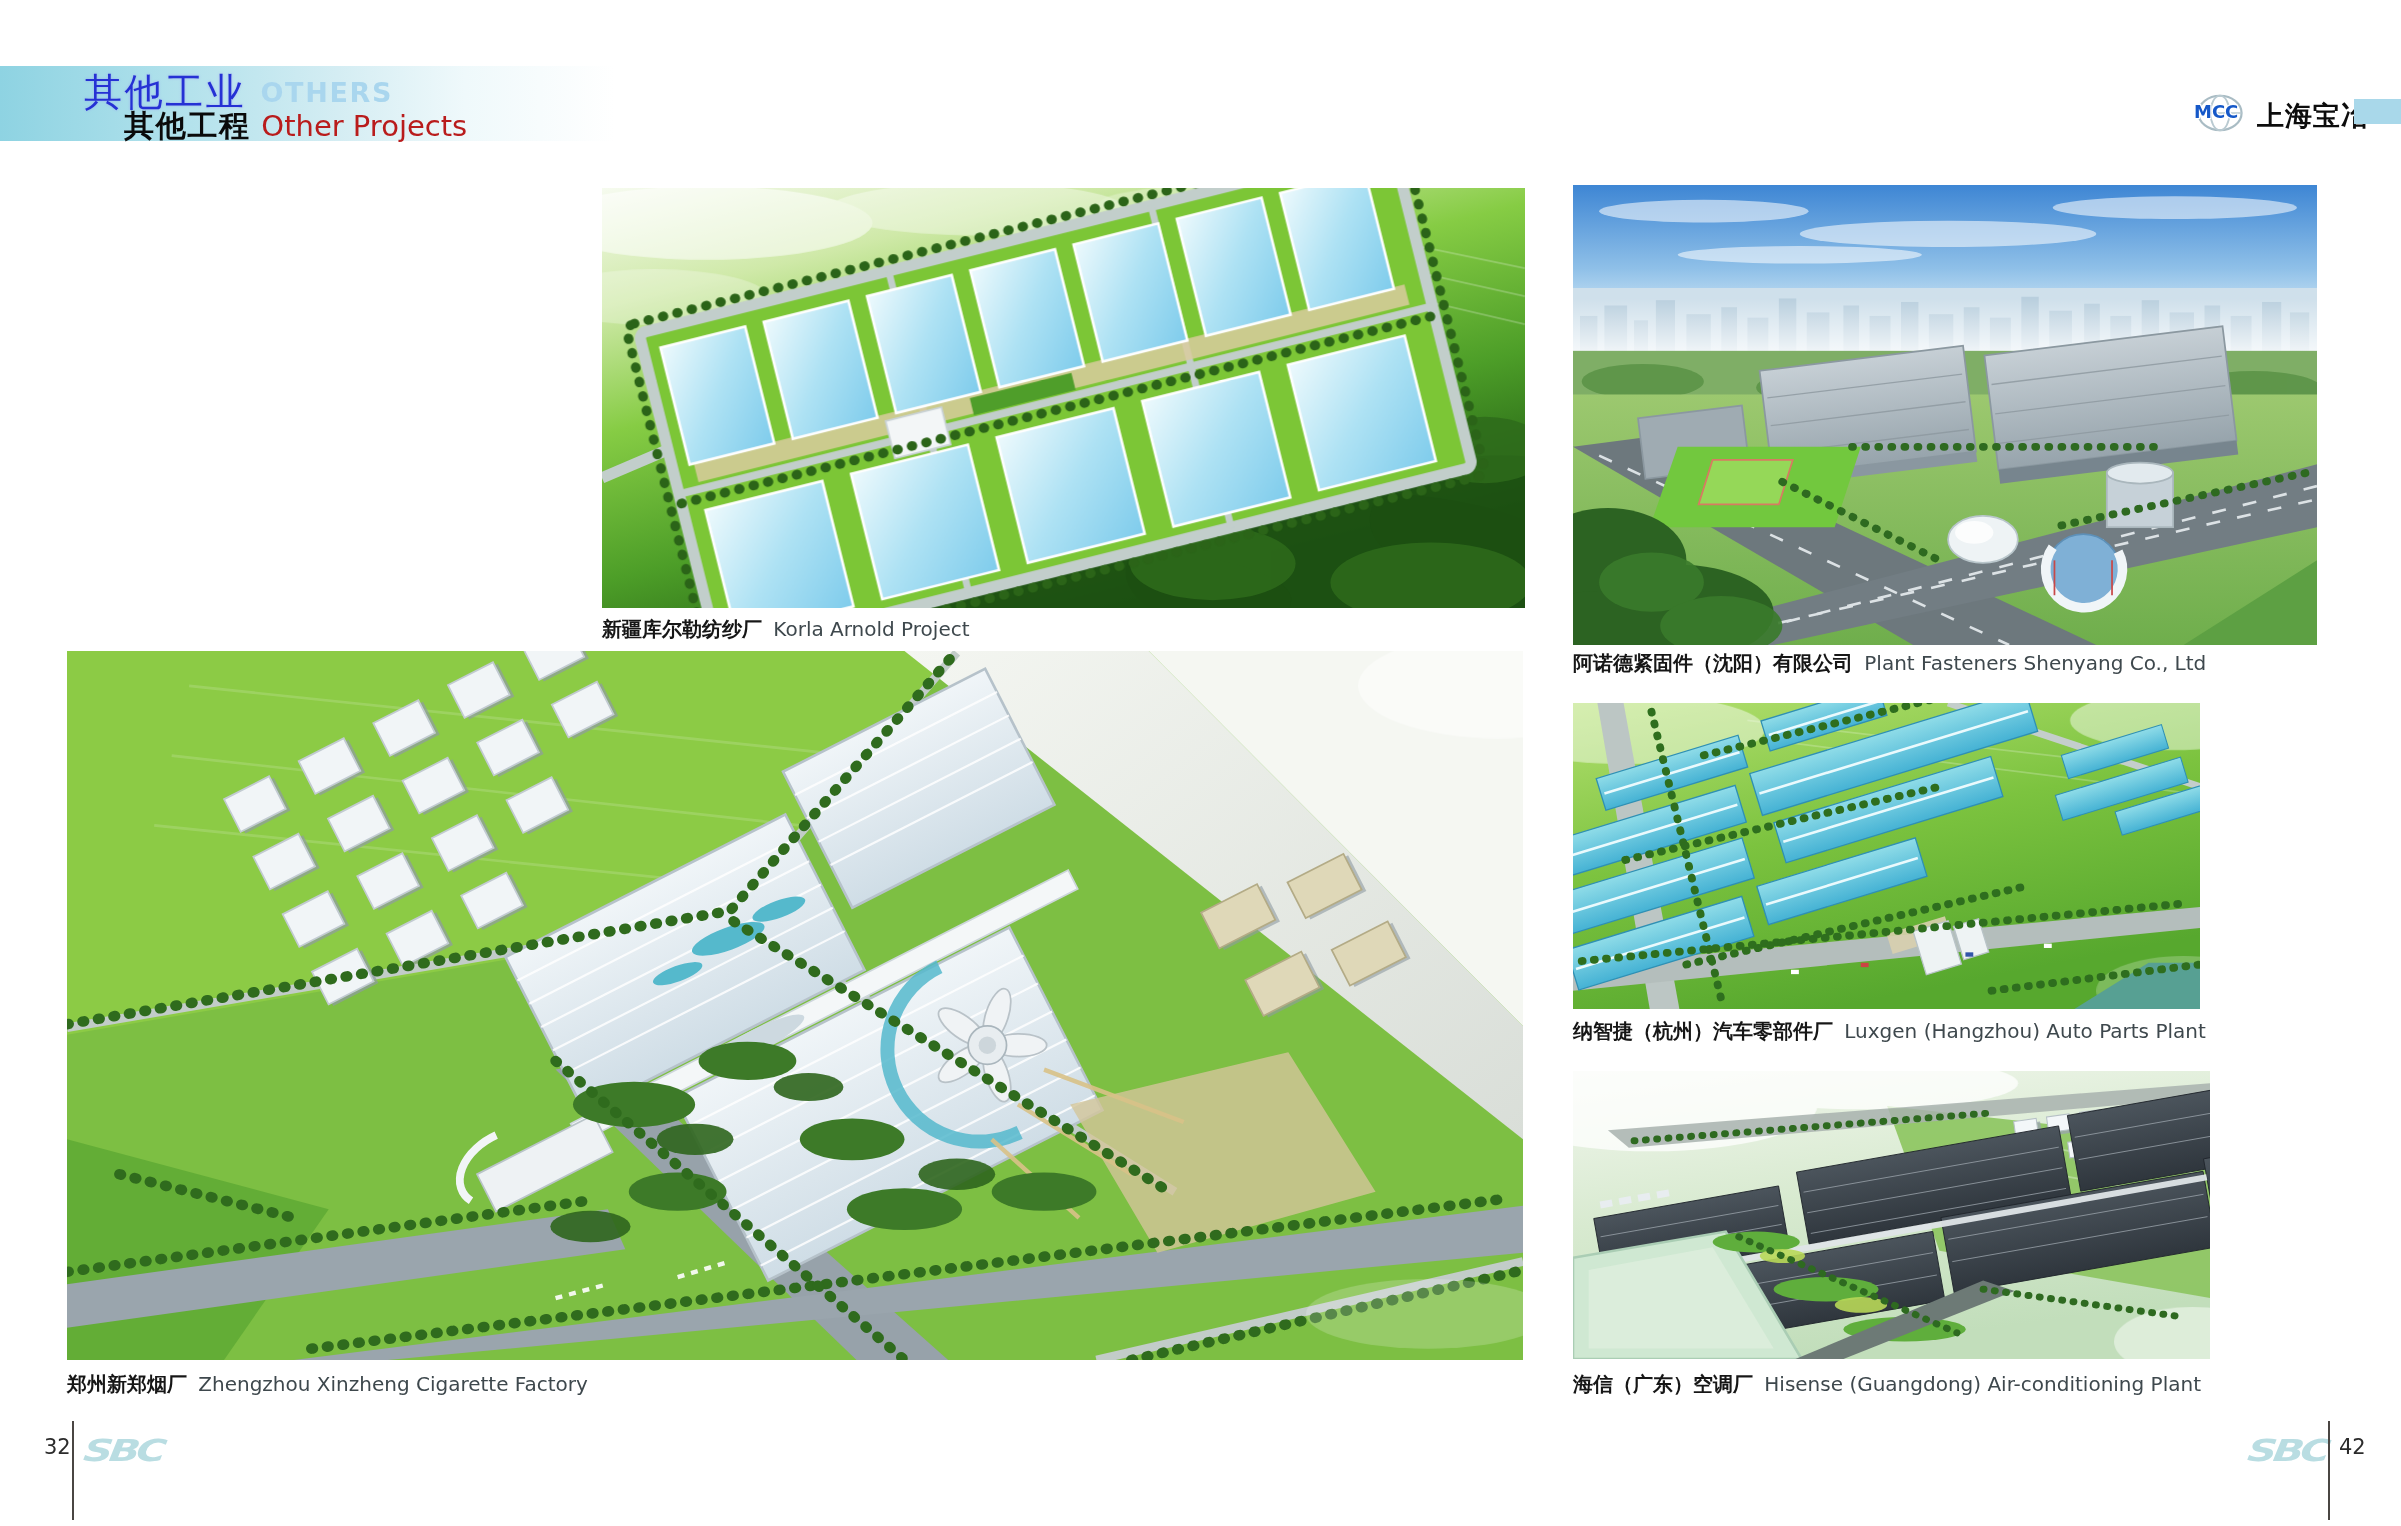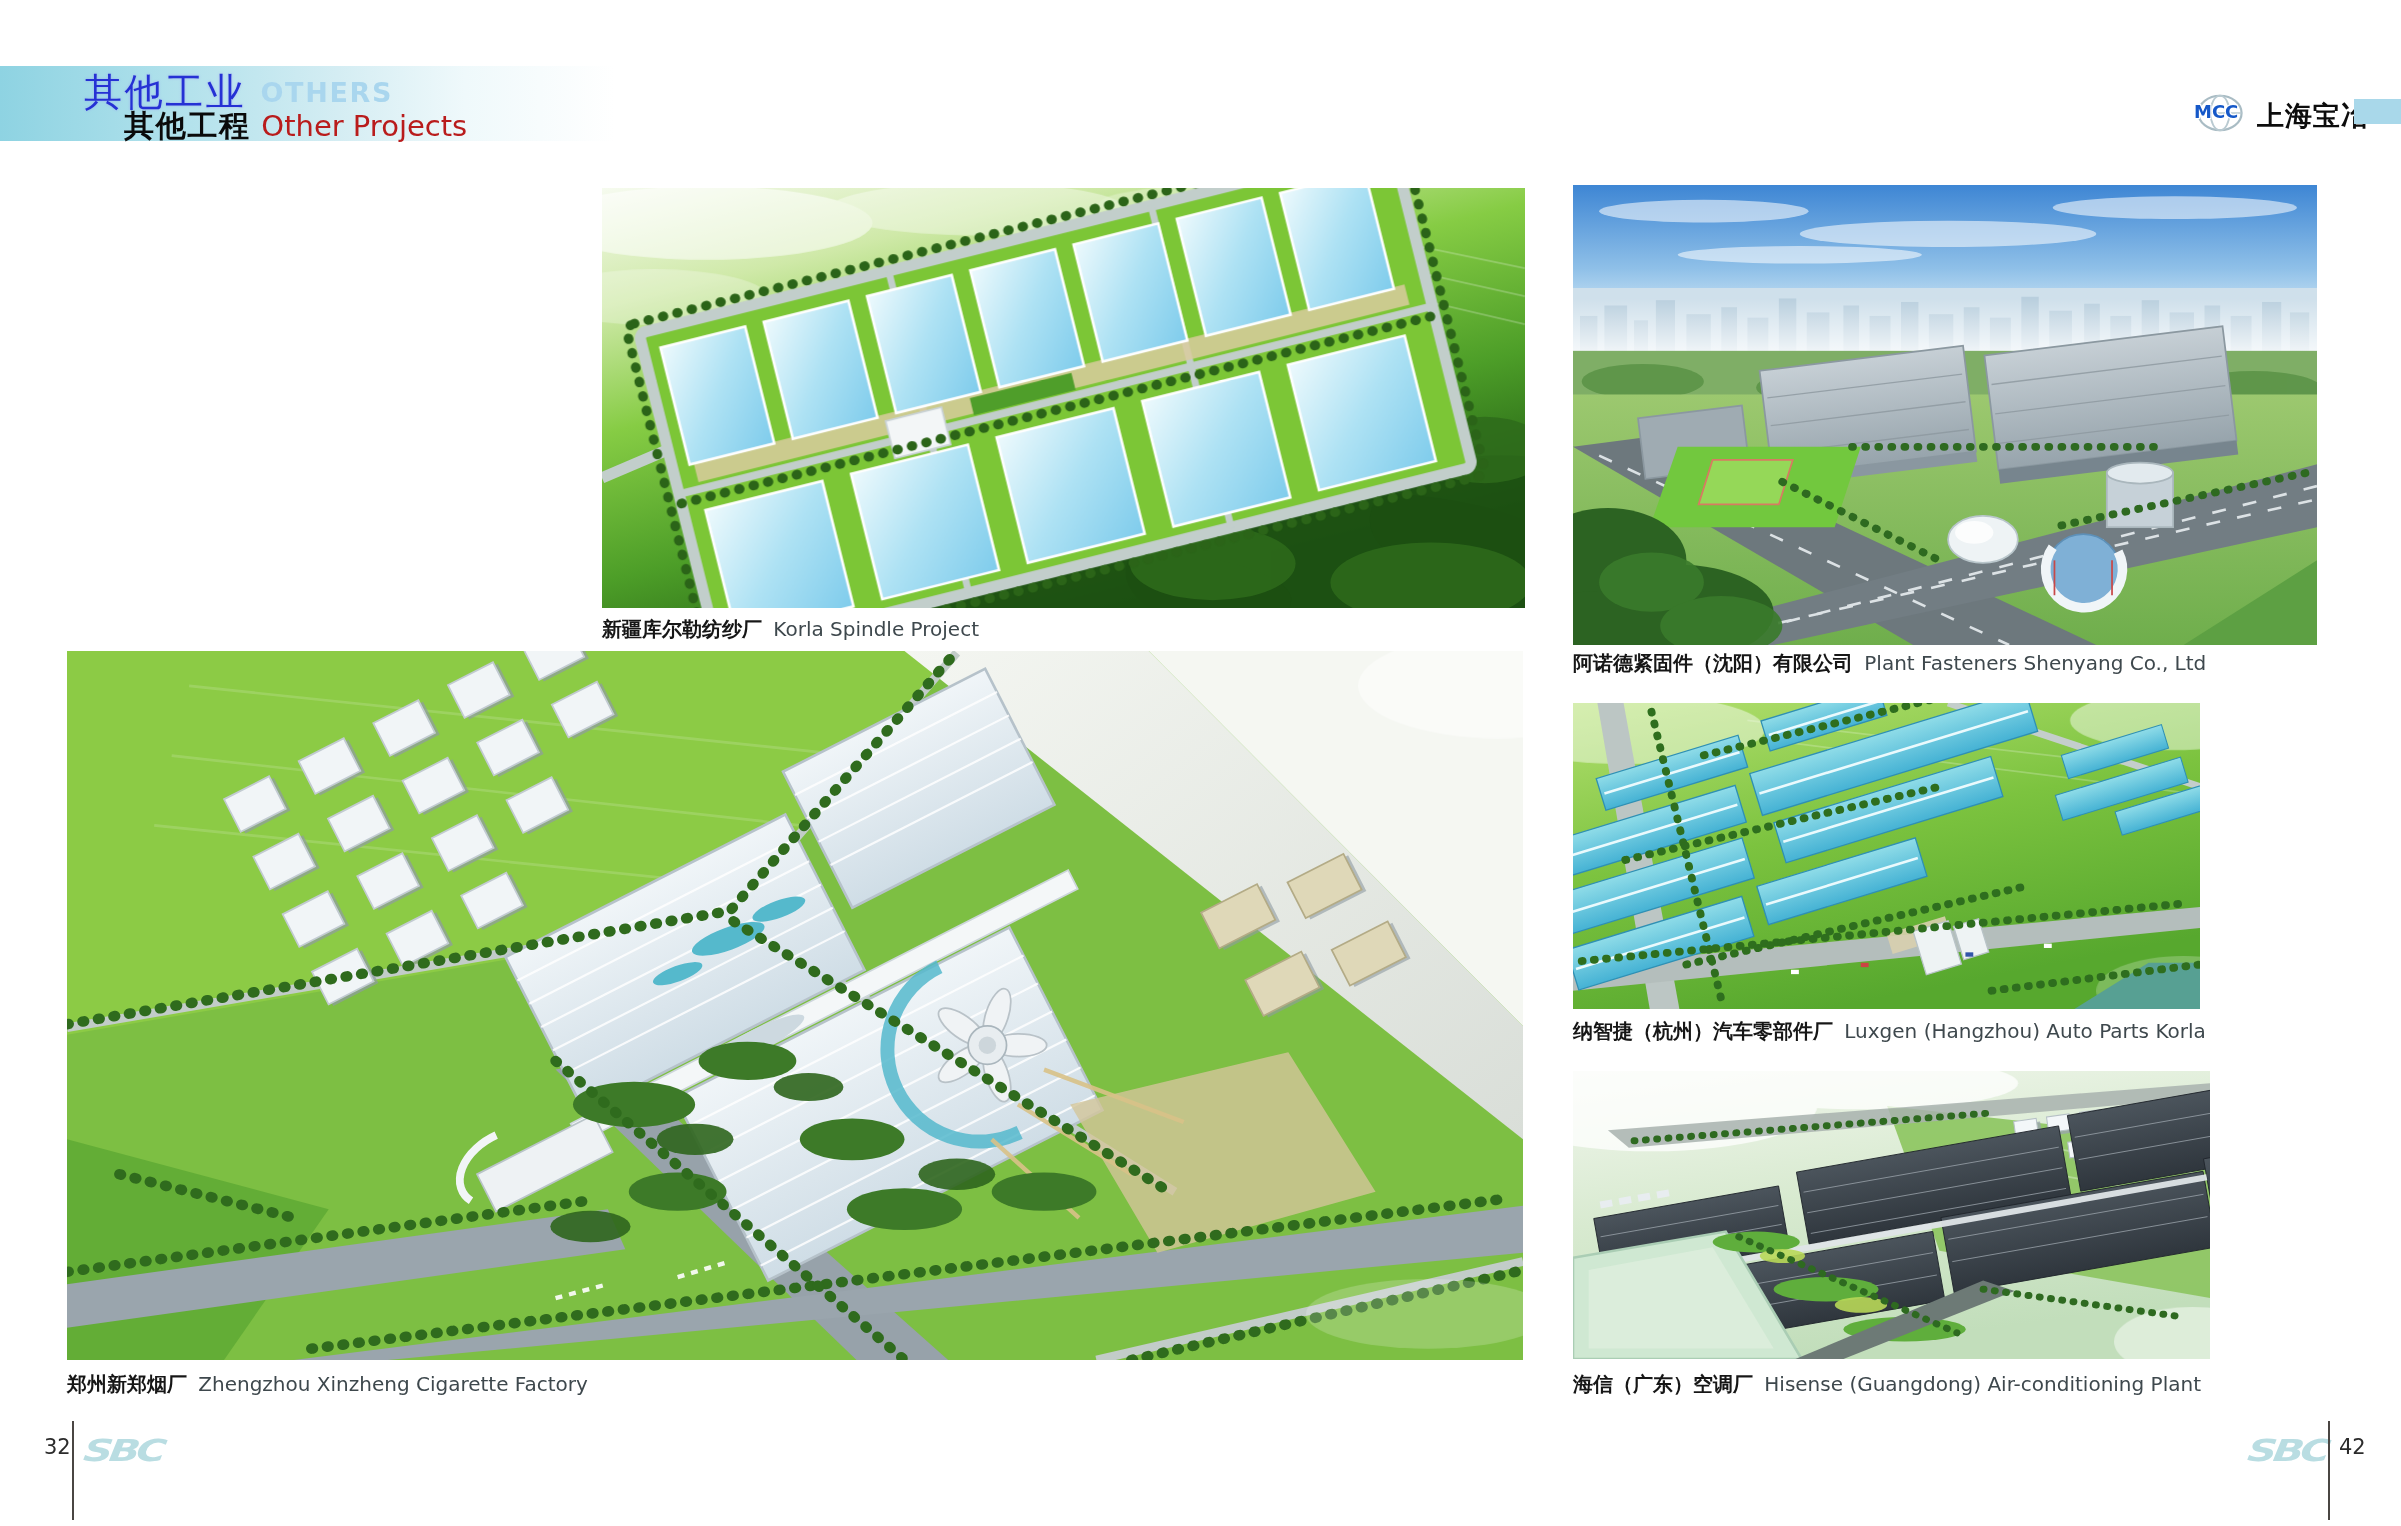--- a/index.html
+++ b/index.html
@@ -116,21 +116,21 @@
         <rect x="-195" y="-24" width="66" height="44" fill="#f3f6f7" stroke="#c9d2d6" stroke-width="2"></rect>
         <rect x="-95" y="-26" width="120" height="20" fill="#4f9e2a"></rect>
         <g stroke="#2b6418" stroke-width="11" stroke-linecap="round" stroke-dasharray="1 16" fill="none">
           <rect x="-458" y="-202" width="916" height="404" rx="10"></rect>
           <line x1="-445" y1="11" x2="445" y2="11"></line>
         </g>
       </g>
     </svg>
   </figure>
   <div class="caption" style="left:602px;top:617px">
-    <span class="cz">新疆库尔勒纺纱厂</span><span class="ce">Korla Spindle Project</span>
+    <span class="cz">新疆库尔勒纺纱厂</span><span class="ce">Korla Arnold Project</span>
   </div>
 
   <figure class="fig" style="left:1573px;top:185px;width:744px;height:460px;margin:0">
     <svg viewBox="0 0 853 527" preserveAspectRatio="none">
       <defs>
         <linearGradient id="a_sky" x1="0" y1="0" x2="0" y2="1">
           <stop offset="0" stop-color="#3e86d4"></stop>
             <stop offset="0.6" stop-color="#8fc0e8"></stop>
           <stop offset="1" stop-color="#dff0f9"></stop>
         </linearGradient>
@@ -315,21 +315,21 @@
       </g>
       <g>
         <rect x="250" y="306" width="9" height="5" fill="#ffffff"></rect>
           <rect x="330" y="298" width="9" height="5" fill="#cc4444"></rect>
         <rect x="450" y="286" width="9" height="5" fill="#3355aa"></rect>
           <rect x="540" y="276" width="9" height="5" fill="#ffffff"></rect>
       </g>
     </svg>
   </figure>
   <div class="caption" style="left:1573px;top:1019px">
-    <span class="cz">纳智捷（杭州）汽车零部件厂</span><span class="ce">Luxgen (Hangzhou) Auto Parts Korla</span>
+    <span class="cz">纳智捷（杭州）汽车零部件厂</span><span class="ce">Luxgen (Hangzhou) Auto Parts Plant</span>
   </div>
 
   <figure class="fig" style="left:1573px;top:1071px;width:637px;height:288px;margin:0">
     <svg viewBox="0 0 730 330" preserveAspectRatio="none">
       <defs>
         <linearGradient id="h_bg" x1="0" y1="0" x2="0.3" y2="1">
           <stop offset="0" stop-color="#f2f7ee"></stop>
             <stop offset="0.5" stop-color="#d8ead0"></stop>
           <stop offset="1" stop-color="#c2debb"></stop>
         </linearGradient>

